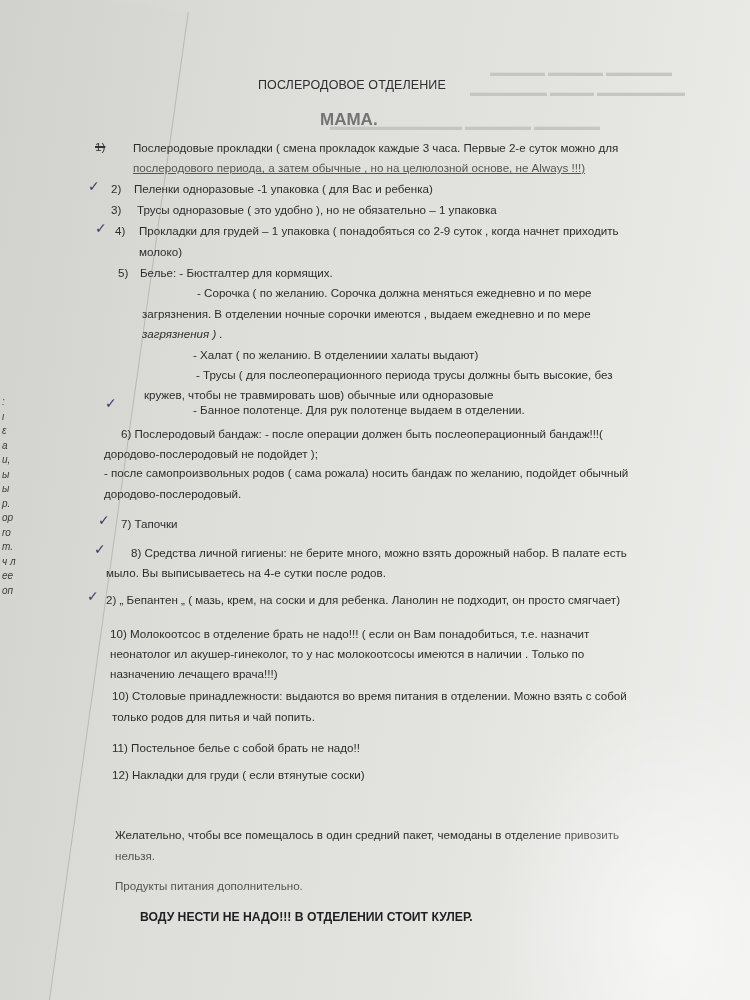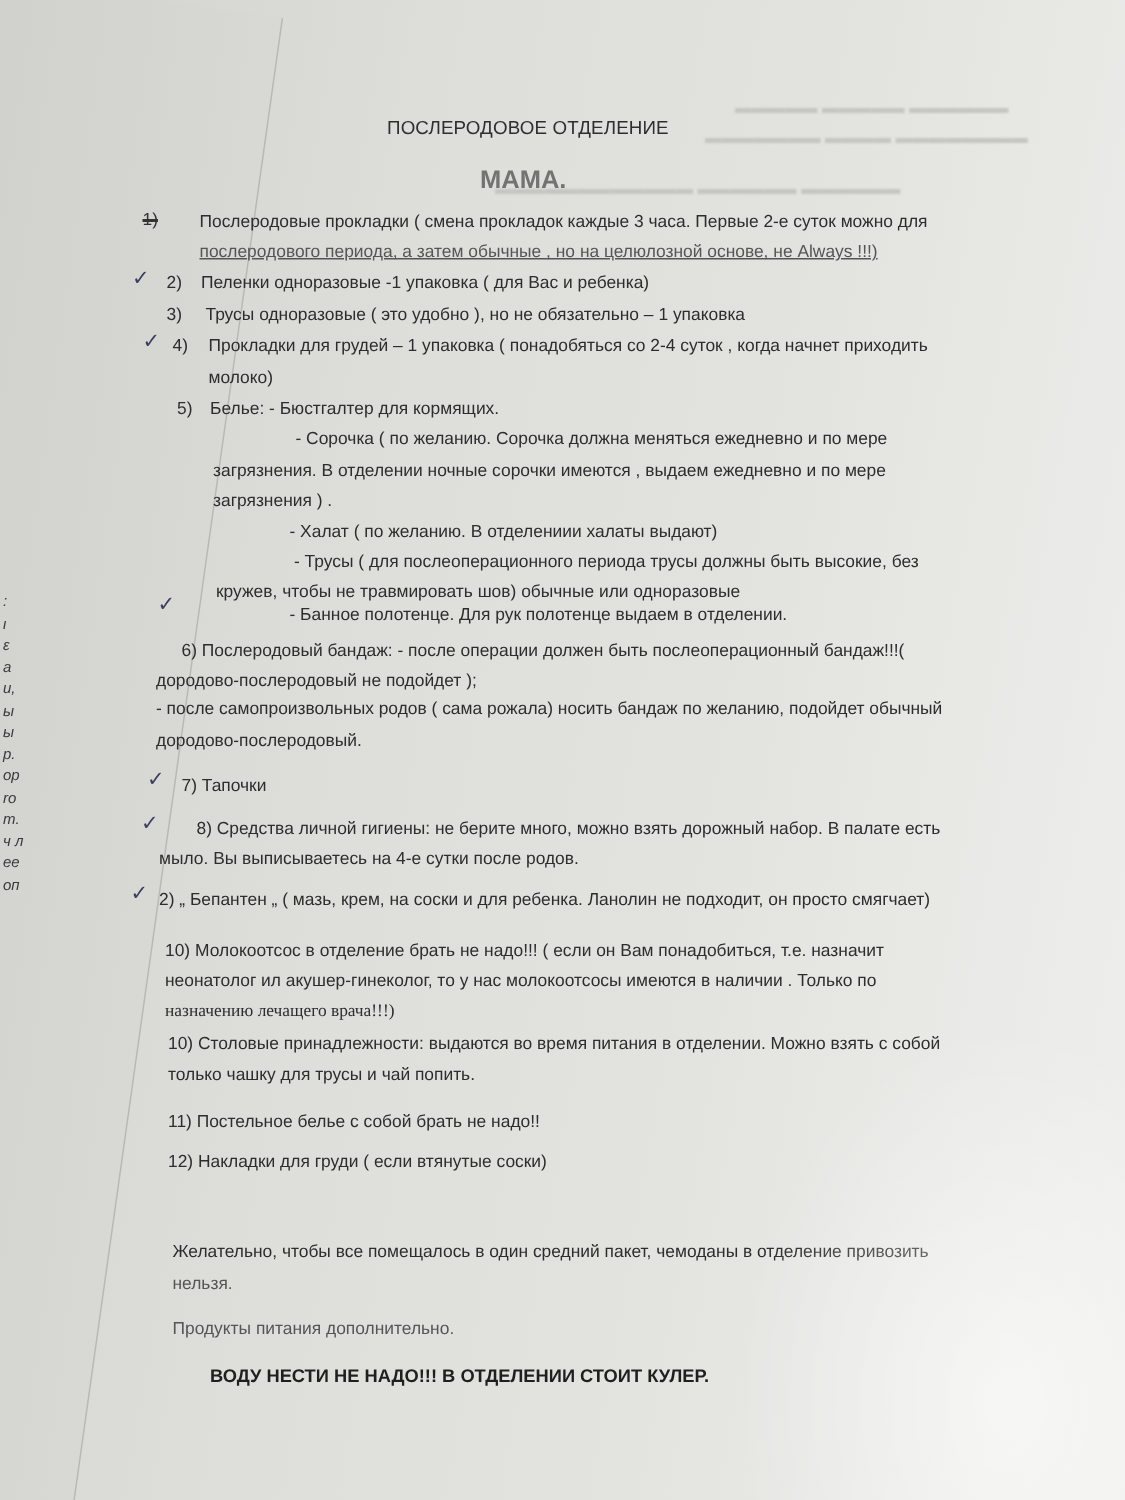--- a/index.html
+++ b/index.html
@@ -88,28 +88,28 @@
 
   <div class="check" style="left:88px;top:178px;">✓</div>
   <div class="line" style="left:111px;top:182px;">2)</div>
   <div class="line" style="left:134px;top:182px;">Пеленки одноразовые -1 упаковка ( для Вас и ребенка)</div>
 
   <div class="line" style="left:111px;top:203px;">3)</div>
   <div class="line" style="left:137px;top:203px;">Трусы одноразовые ( это удобно ), но не обязательно – 1 упаковка</div>
 
   <div class="check" style="left:95px;top:220px;">✓</div>
   <div class="line" style="left:115px;top:224px;">4)</div>
-  <div class="line" style="left:139px;top:224px;">Прокладки для грудей – 1 упаковка  ( понадобяться со 2-4 суток , когда начнет приходить</div>
+  <div class="line" style="left:139px;top:224px;">Прокладки для грудей – 1 упаковка  ( понадобяться со 2-9 суток , когда начнет приходить</div>
   <div class="line" style="left:139px;top:245px;">молоко)</div>
 
   <div class="line" style="left:118px;top:266px;">5)</div>
   <div class="line" style="left:140px;top:266px;">Белье: - Бюстгалтер для кормящих.</div>
   <div class="line" style="left:197px;top:286px;">- Сорочка ( по желанию. Сорочка должна меняться ежедневно и по мере</div>
   <div class="line" style="left:142px;top:307px;">загрязнения. В отделении ночные сорочки имеются , выдаем  ежедневно и по мере</div>
-  <div class="line" style="left:142px;top:327px;">загрязнения ) .</div>
+  <div class="line" style="left:142px;top:327px;font-style:italic;">загрязнения ) .</div>
   <div class="line" style="left:193px;top:348px;">-  Халат ( по желанию. В отделениии халаты выдают)</div>
   <div class="line" style="left:144px;top:388px;">кружев, чтобы не травмировать шов) обычные или одноразовые</div>
   <div class="line" style="left:196px;top:368px;">- Трусы ( для послеоперационного периода трусы должны быть высокие, без</div>
   <div class="check" style="left:105px;top:395px;">✓</div>
   <div class="line" style="left:193px;top:403px;">-  Банное полотенце. Для рук полотенце выдаем в отделении.</div>
 
   <div class="line" style="left:121px;top:427px;text-align:right;">6) Послеродовый бандаж: - после операции должен быть послеоперационный бандаж!!!(</div>
   <div class="line" style="left:104px;top:447px;">дородово-послеродовый не подойдет );</div>
   <div class="line" style="left:104px;top:466px;">- после самопроизвольных родов ( сама рожала) носить бандаж по желанию, подойдет обычный</div>
   <div class="line" style="left:104px;top:487px;">дородово-послеродовый.</div>
@@ -119,24 +119,24 @@
 
   <div class="check" style="left:94px;top:541px;">✓</div>
   <div class="line" style="left:131px;top:546px;">8) Средства личной гигиены: не берите много, можно взять дорожный набор. В палате есть</div>
   <div class="line" style="left:106px;top:566px;">мыло.  Вы выписываетесь на 4-е сутки после родов.</div>
 
   <div class="check" style="left:87px;top:588px;">✓</div>
   <div class="line" style="left:106px;top:593px;">2) „ Бепантен „ ( мазь, крем, на соски и для ребенка. Ланолин не подходит, он просто смягчает)</div>
 
   <div class="line" style="left:110px;top:627px;">10)  Молокоотсос в отделение брать не надо!!! ( если он Вам понадобиться, т.е. назначит</div>
   <div class="line" style="left:110px;top:647px;">неонатолог ил акушер-гинеколог, то у нас молокоотсосы имеются в наличии .  Только по</div>
-  <div class="line" style="left:110px;top:667px;font-family:Liberation Serif, serif;">назначению лечащего врача!!!)</div>
+  <div class="line" style="left:110px;top:667px;">назначению лечащего врача!!!)</div>
 
   <div class="line" style="left:112px;top:689px;">10)  Столовые принадлежности: выдаются во время питания в отделении. Можно взять с собой</div>
-  <div class="line" style="left:112px;top:710px;">только чашку  для трусы и чай попить.</div>
+  <div class="line" style="left:112px;top:710px;">только родов  для питья и чай попить.</div>
 
   <div class="line" style="left:112px;top:741px;text-align:right;">11) Постельное белье с собой брать не надо!!</div>
 
   <div class="line" style="left:112px;top:768px;">12) Накладки для груди ( если втянутые соски)</div>
 
   <div class="line" style="left:115px;top:828px;">Желательно, чтобы все помещалось в один средний пакет, чемоданы в отделение привозить</div>
   <div class="line light" style="left:115px;top:849px;">нельзя.</div>
   <div class="line light" style="left:115px;top:879px;">Продукты питания дополнительно.</div>
   <div class="bold-warn">ВОДУ НЕСТИ НЕ НАДО!!! В ОТДЕЛЕНИИ СТОИТ КУЛЕР.</div>
 </div>

